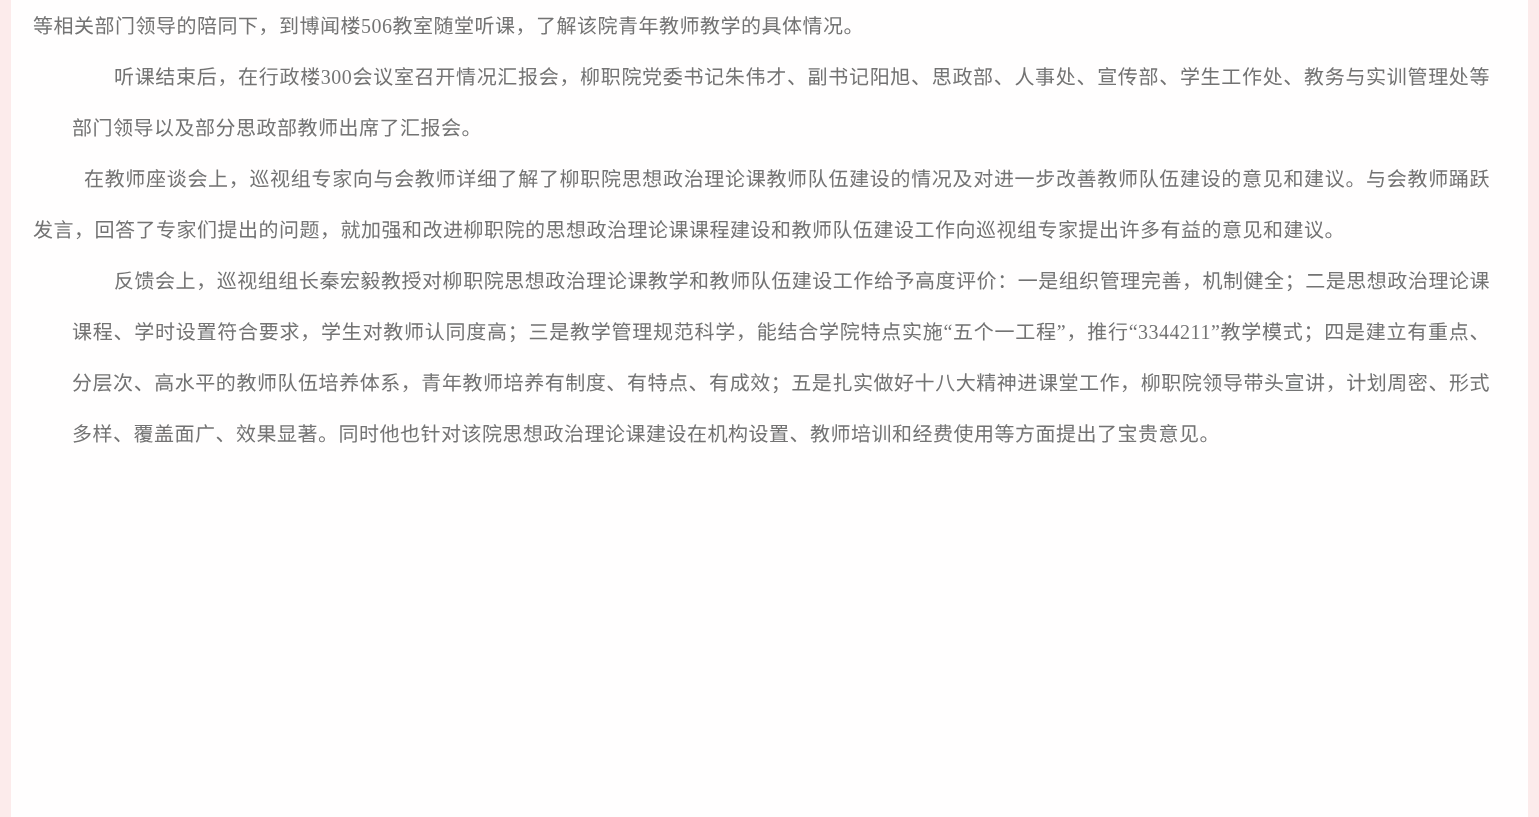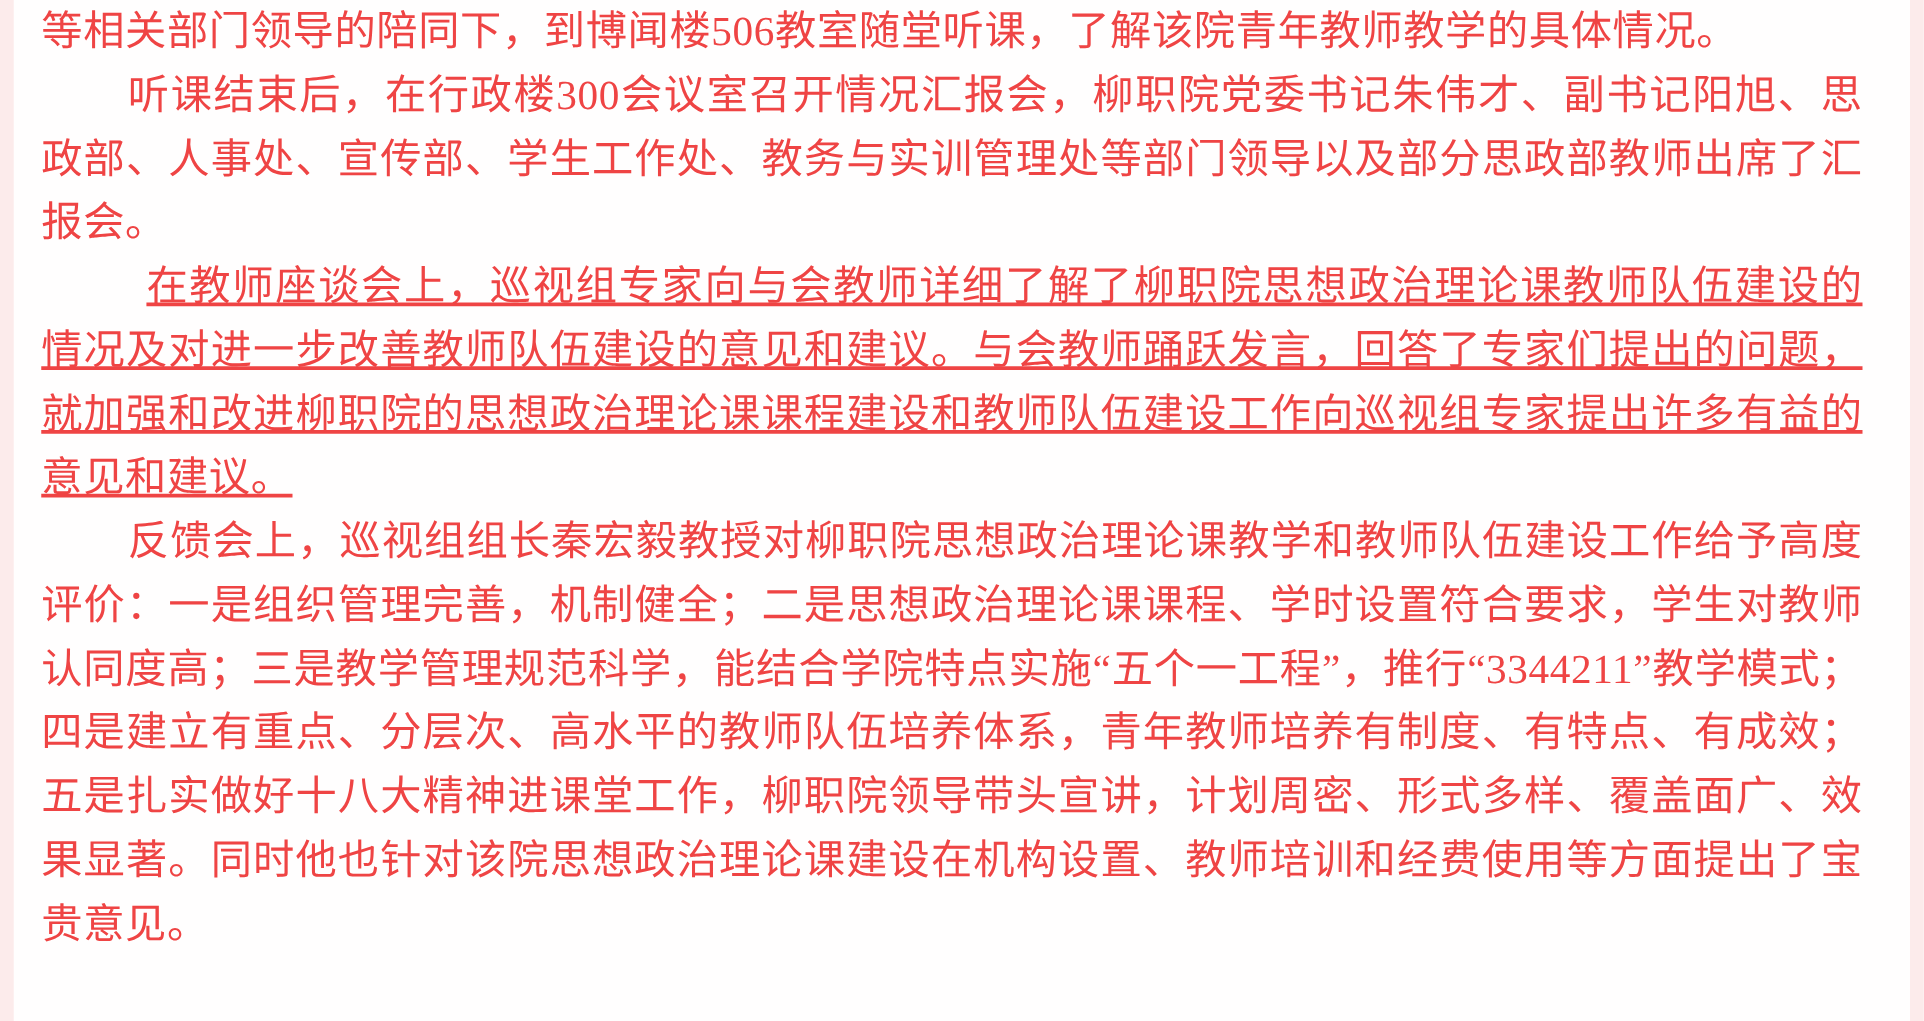--- a/index.html
+++ b/index.html
@@ -17,32 +17,32 @@
     box-sizing: border-box;
     margin-left: 11px;
     width: 1517px;
     min-height: 817px;
     background: #fffefe;
     padding: 1px 38px 12px 22px;
   }
   .article p {
     margin: 0;
     padding: 0;
-    font-size: 33px;
+    font-size: 20px;
     line-height: 51px;
-    color: #ef4444;
+    color: #737373;
     text-align: justify;
     letter-spacing: 0.5px;
   }
   .article p.indent {
     text-indent: 2.1em;
+    margin-left: 39px;
   }
   .article p.indent-lg {
     text-indent: 2.55em;
-    text-decoration: underline;
   }
 </style>
 </head>
 <body>
 
 <div class="content-area">
   <div class="article">
     <p>等相关部门领导的陪同下，到博闻楼506教室随堂听课，了解该院青年教师教学的具体情况。</p>
     <p class="indent">听课结束后，在行政楼300会议室召开情况汇报会，柳职院党委书记朱伟才、副书记阳旭、思政部、人事处、宣传部、学生工作处、教务与实训管理处等部门领导以及部分思政部教师出席了汇报会。</p>
     <p class="indent-lg">在教师座谈会上，巡视组专家向与会教师详细了解了柳职院思想政治理论课教师队伍建设的情况及对进一步改善教师队伍建设的意见和建议。与会教师踊跃发言，回答了专家们提出的问题，就加强和改进柳职院的思想政治理论课课程建设和教师队伍建设工作向巡视组专家提出许多有益的意见和建议。</p>

